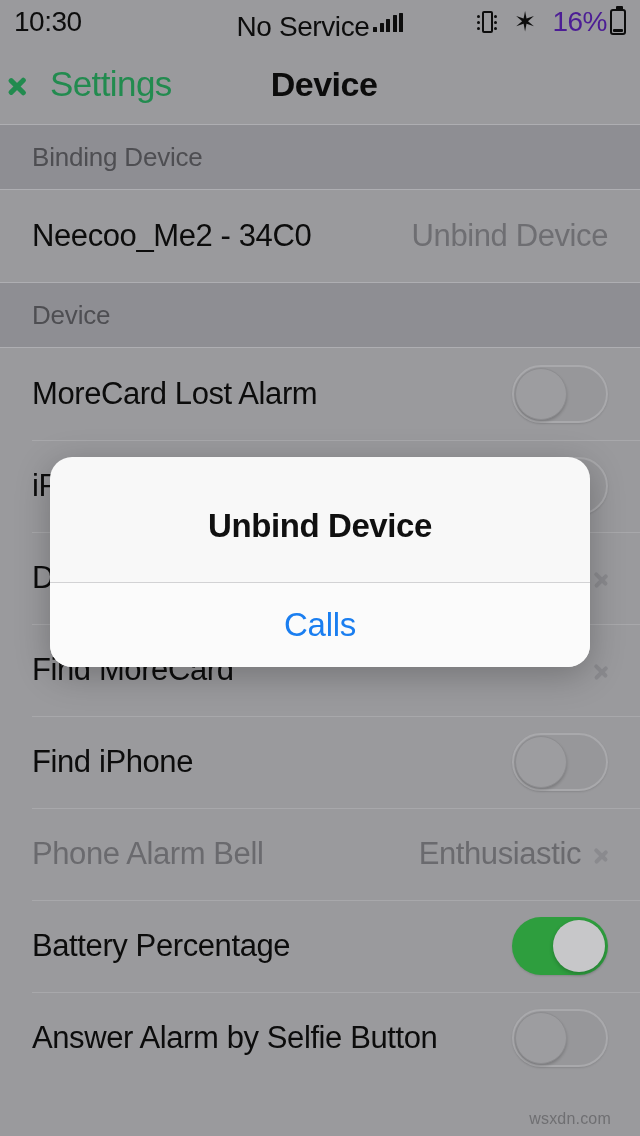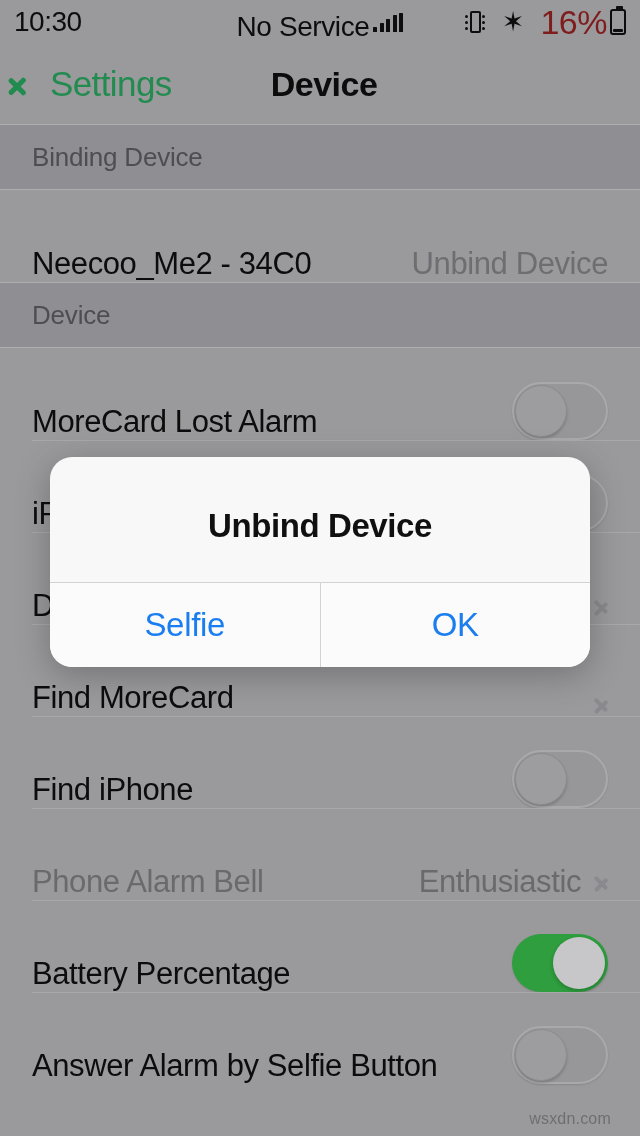--- a/index.html
+++ b/index.html
@@ -65,21 +65,21 @@
   .icon-vibrate .l1{ left:1px; top:6px; }
   .icon-vibrate .l2{ left:1px; top:12px; }
   .icon-vibrate .l3{ left:1px; top:18px; }
   .icon-vibrate .r1{ right:1px; top:6px; }
   .icon-vibrate .r2{ right:1px; top:12px; }
   .icon-vibrate .r3{ right:1px; top:18px; }
 
   .icon-bt { font-size:27px; color:#0d0d0d; line-height:1; }
 
   .sb-batt { display:flex; align-items:center; gap:3px; }
-  .sb-pct { font-size:34px; color:#7f1d1d; letter-spacing:-0.5px; }
+  .sb-pct { font-size:28px; color:#4c1d95; letter-spacing:-0.5px; }
   .batt-shell {
     width:16px; height:26px;
     border:2.5px solid #0d0d0d;
     border-radius:3px;
     position:relative;
   }
   .batt-shell:before {
     content:""; position:absolute; top:-5px; left:4px;
     width:7px; height:3px; background:#0d0d0d; border-radius:1px 1px 0 0;
   }
@@ -127,21 +127,21 @@
     border-top:1px solid #aeaeb2;
     border-bottom:1px solid #aeaeb2;
   }
   .section-header span {
     font-size:26px; color:#4e4e52; letter-spacing:-0.2px;
   }
 
   .row {
     background:#9a9a9d;
     min-height:92px;
-    display:flex; align-items:flex-end;
+    display:flex; align-items:center;
     padding:0 32px;
     position:relative;
   }
   .row + .row:before {
     content:""; position:absolute; left:32px; right:0; top:0;
     height:1px; background:#a8a8ab;
   }
   .row-label { font-size:31px; color:#0c0c0c; letter-spacing:-0.4px; }
   .row-label.dim { color:#6a6a6e; }
   .row-right {
@@ -348,16 +348,15 @@
     </div>
 
   <div class="watermark">wsxdn.com</div>
 </div>
 
 <div class="alert">
   <div class="alert-body">
     <div class="alert-title">Unbind Device</div>
   </div>
   <div class="alert-actions">
-    <div class="alert-btn">Selfie</div>
-    <div class="alert-btn">OK</div>
+    <div class="alert-btn">Calls</div>
   </div>
 </div>
 
 </body></html>

